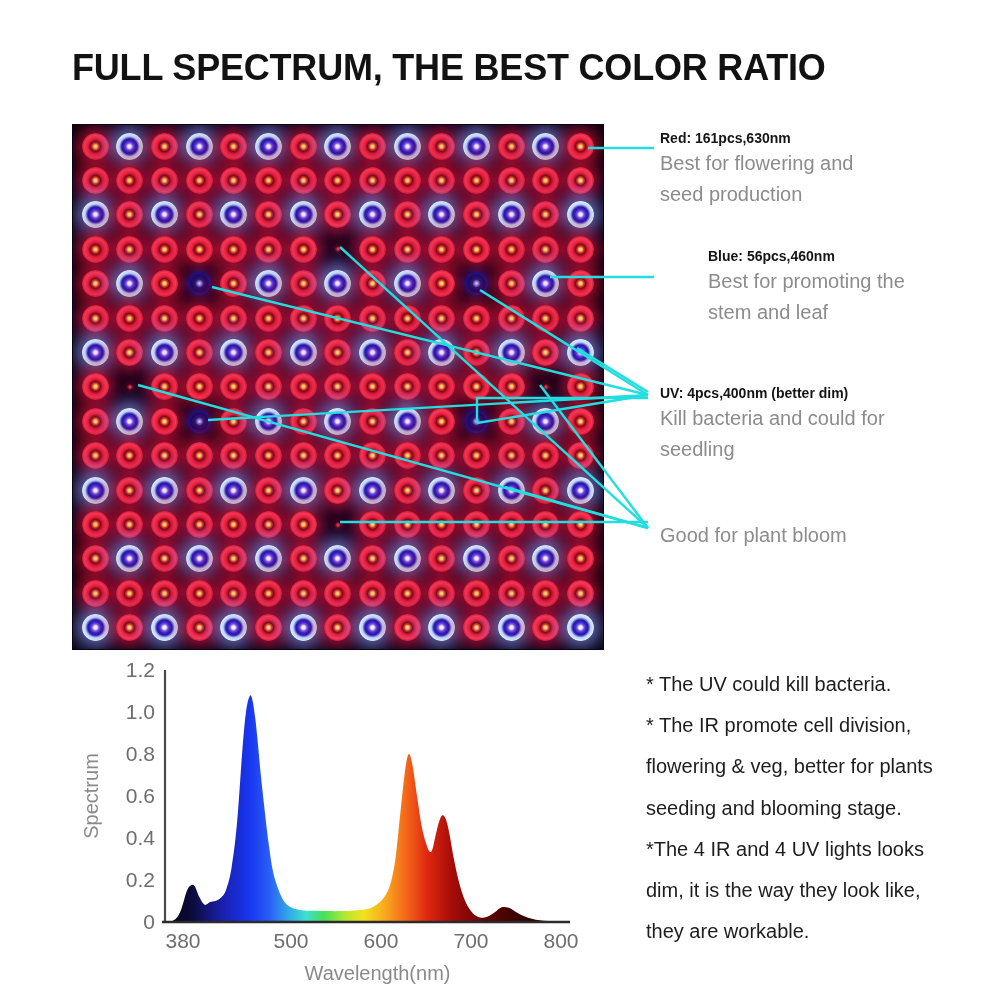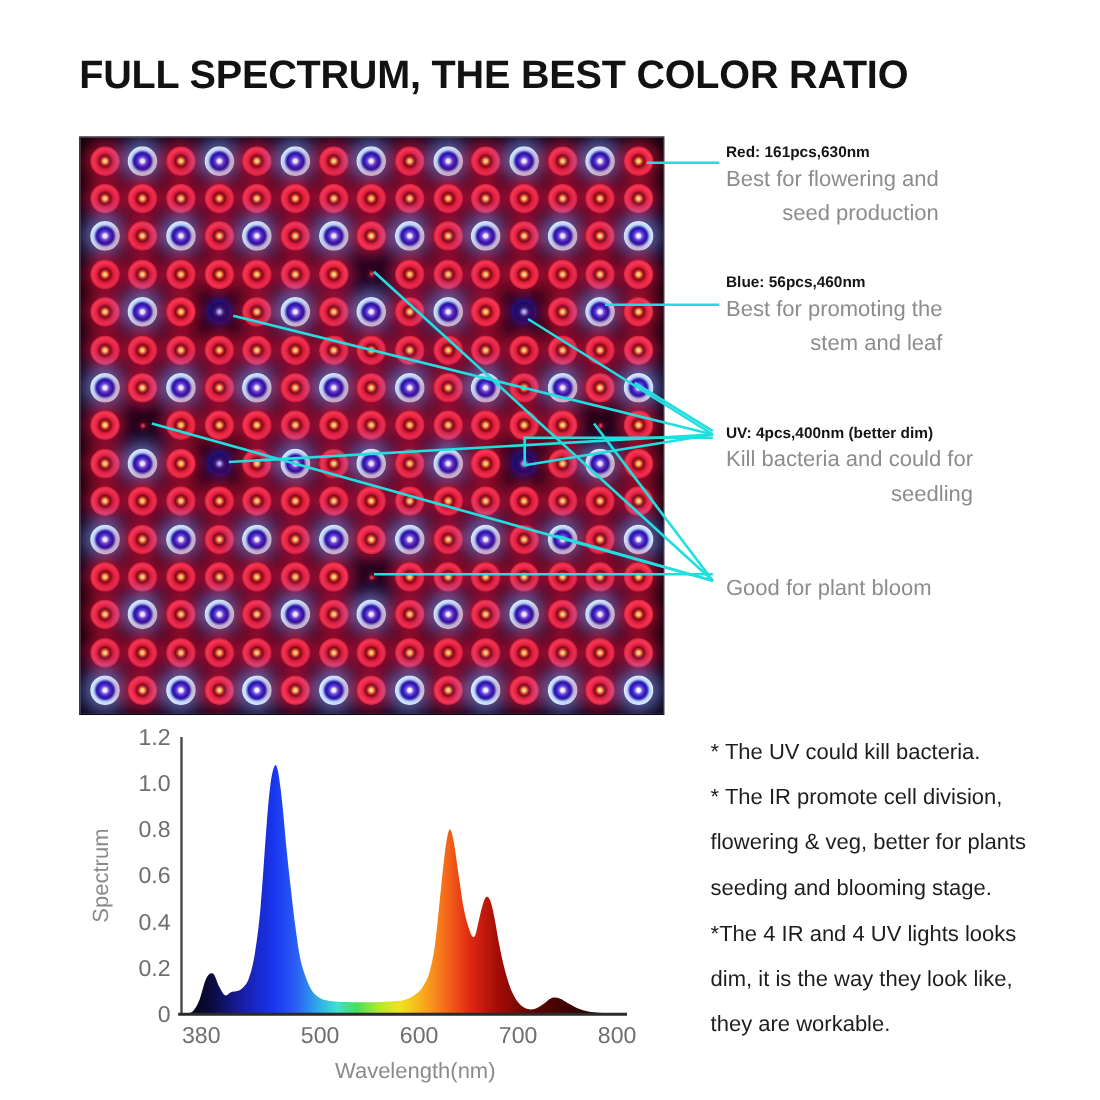--- a/index.html
+++ b/index.html
@@ -65,23 +65,23 @@
     background:radial-gradient(circle at 50% 50%, #ff5a6e 0%, #8c0f22 50%, rgba(60,4,14,0) 100%);
     box-shadow:0 0 5px 2px rgba(180,20,50,.35);
   }
 
   
   #leaders{position:absolute;left:0;top:0;width:1000px;height:1000px;pointer-events:none;}
 
   
   .ann{position:absolute;left:660px;}
   .ann .hd{font-size:14px;font-weight:700;color:#141414;white-space:nowrap;line-height:1.28;}
-  .ann .bd{font-size:20px;color:#8c8c8c;line-height:1.55;text-align:right;}
+  .ann .bd{font-size:20px;color:#8c8c8c;line-height:1.55;}
   #ann-red{top:130px;}
-  #ann-blue{top:248px;}
+  #ann-blue{top:248px;margin-left:48px;}
   #ann-uv{top:385px;}
   #ann-ir{top:520px;}
 
   
   #notes{
     position:absolute;left:634px;top:658px;width:360px;
     font-size:20px;color:#1d1d1d;line-height:1.46;
   }
   #notes p{margin:12px;}
 

